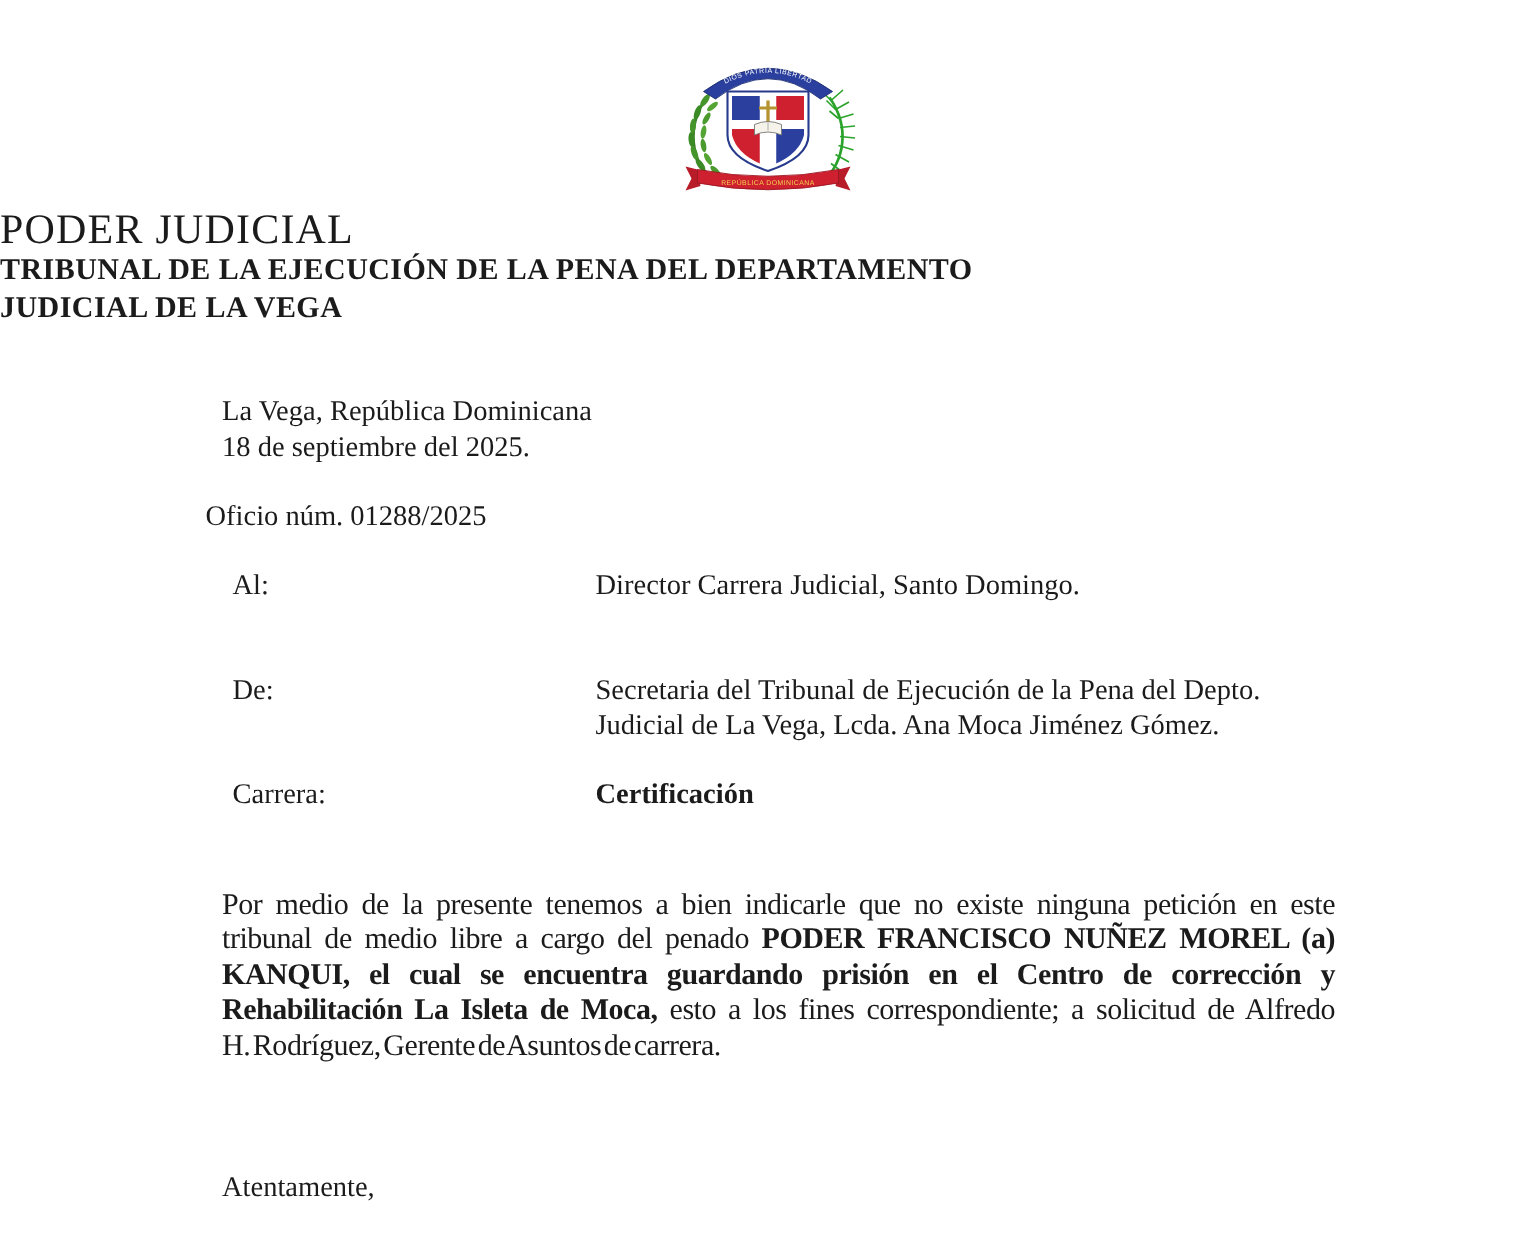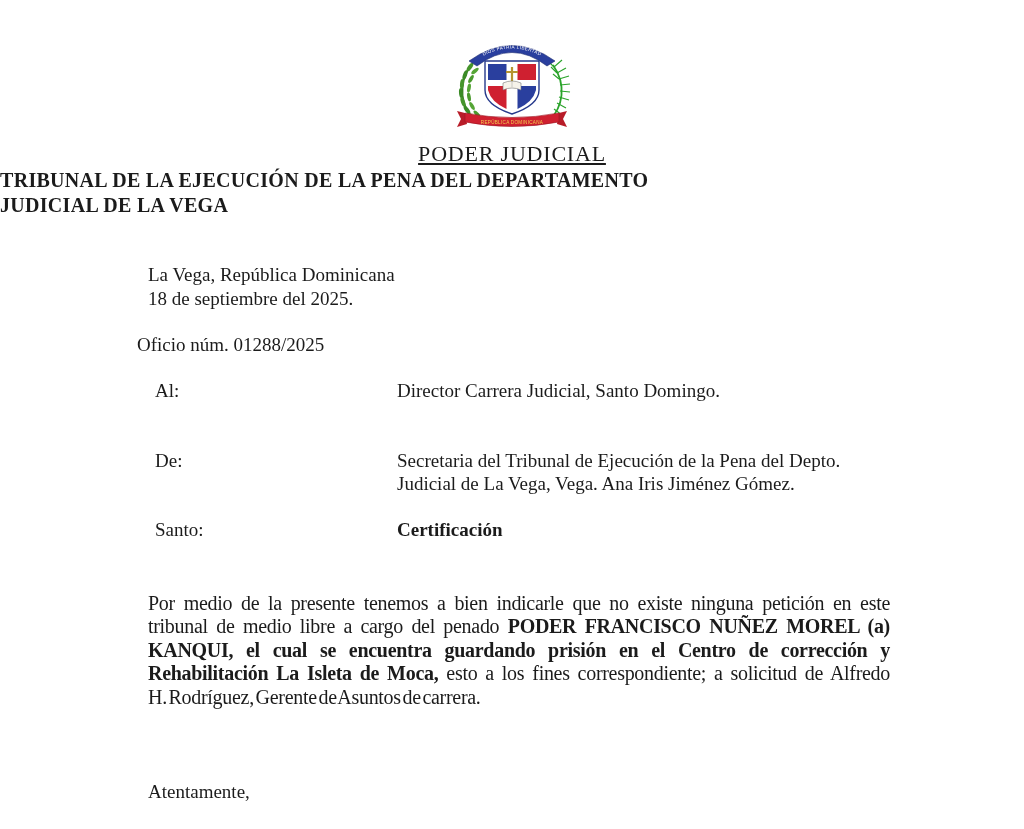--- a/index.html
+++ b/index.html
@@ -8,21 +8,21 @@
     width: 1024px;
     height: 829px;
     background: #ffffff;
     font-family: "Liberation Serif", "DejaVu Serif", serif;
     color: #1b1b1b;
     overflow: hidden;
   }
   .coa { position: absolute; left: 441px; top: 27px; }
   .title {
     position: absolute; top: 142px; left: 0; right: 0;
-    text-align: center; font-size: 22px; line-height: 24px; letter-spacing: 0.8px; text-decoration: underline;
+    text-align: left; font-size: 28px; line-height: 24px; letter-spacing: 0.8px;
   }
   .subtitle {
     position: absolute; left: 0; right: 0;
     text-align: left; font-size: 20px; line-height: 25px;
     font-weight: 700; letter-spacing: 0.3px;
   }
   .s1 { top: 168px; }
   .s2 { top: 193px; }
   .meta {
     position: absolute; left: 148px; top: 263px;
@@ -130,26 +130,26 @@
 
   <div class="row row-to">
     <div class="label">Al:</div>
     <div class="value">Director Carrera Judicial, Santo Domingo.</div>
   </div>
 
   <div class="row row-from">
     <div class="label">De:</div>
     <div class="value">
       <div>Secretaria del Tribunal de Ejecución de la Pena del Depto.</div>
-      <div>Judicial de La Vega, Vega. Ana Iris Jiménez Gómez.</div>
+      <div>Judicial de La Vega, Lcda. Ana Moca Jiménez Gómez.</div>
     </div>
   </div>
 
   <div class="row row-subject">
-    <div class="label">Santo:</div>
+    <div class="label">Carrera:</div>
     <div class="value bold">Certificación</div>
   </div>
 
   <div class="letter-body">
     <div class="line">Por medio de la presente tenemos a bien indicarle que no existe ninguna petición en este</div>
     <div class="line"><span>tribunal de medio libre a cargo del penado </span><span class="bold">PODER FRANCISCO NUÑEZ MOREL (a)</span></div>
     <div class="line bold">KANQUI, el cual se encuentra guardando prisión en el Centro de corrección y</div>
     <div class="line"><span class="bold">Rehabilitación La Isleta de Moca,</span><span> esto a los fines  correspondiente; a solicitud de Alfredo</span></div>
     <div class="line last">H. Rodríguez, Gerente de Asuntos de carrera.</div>
   </div>

